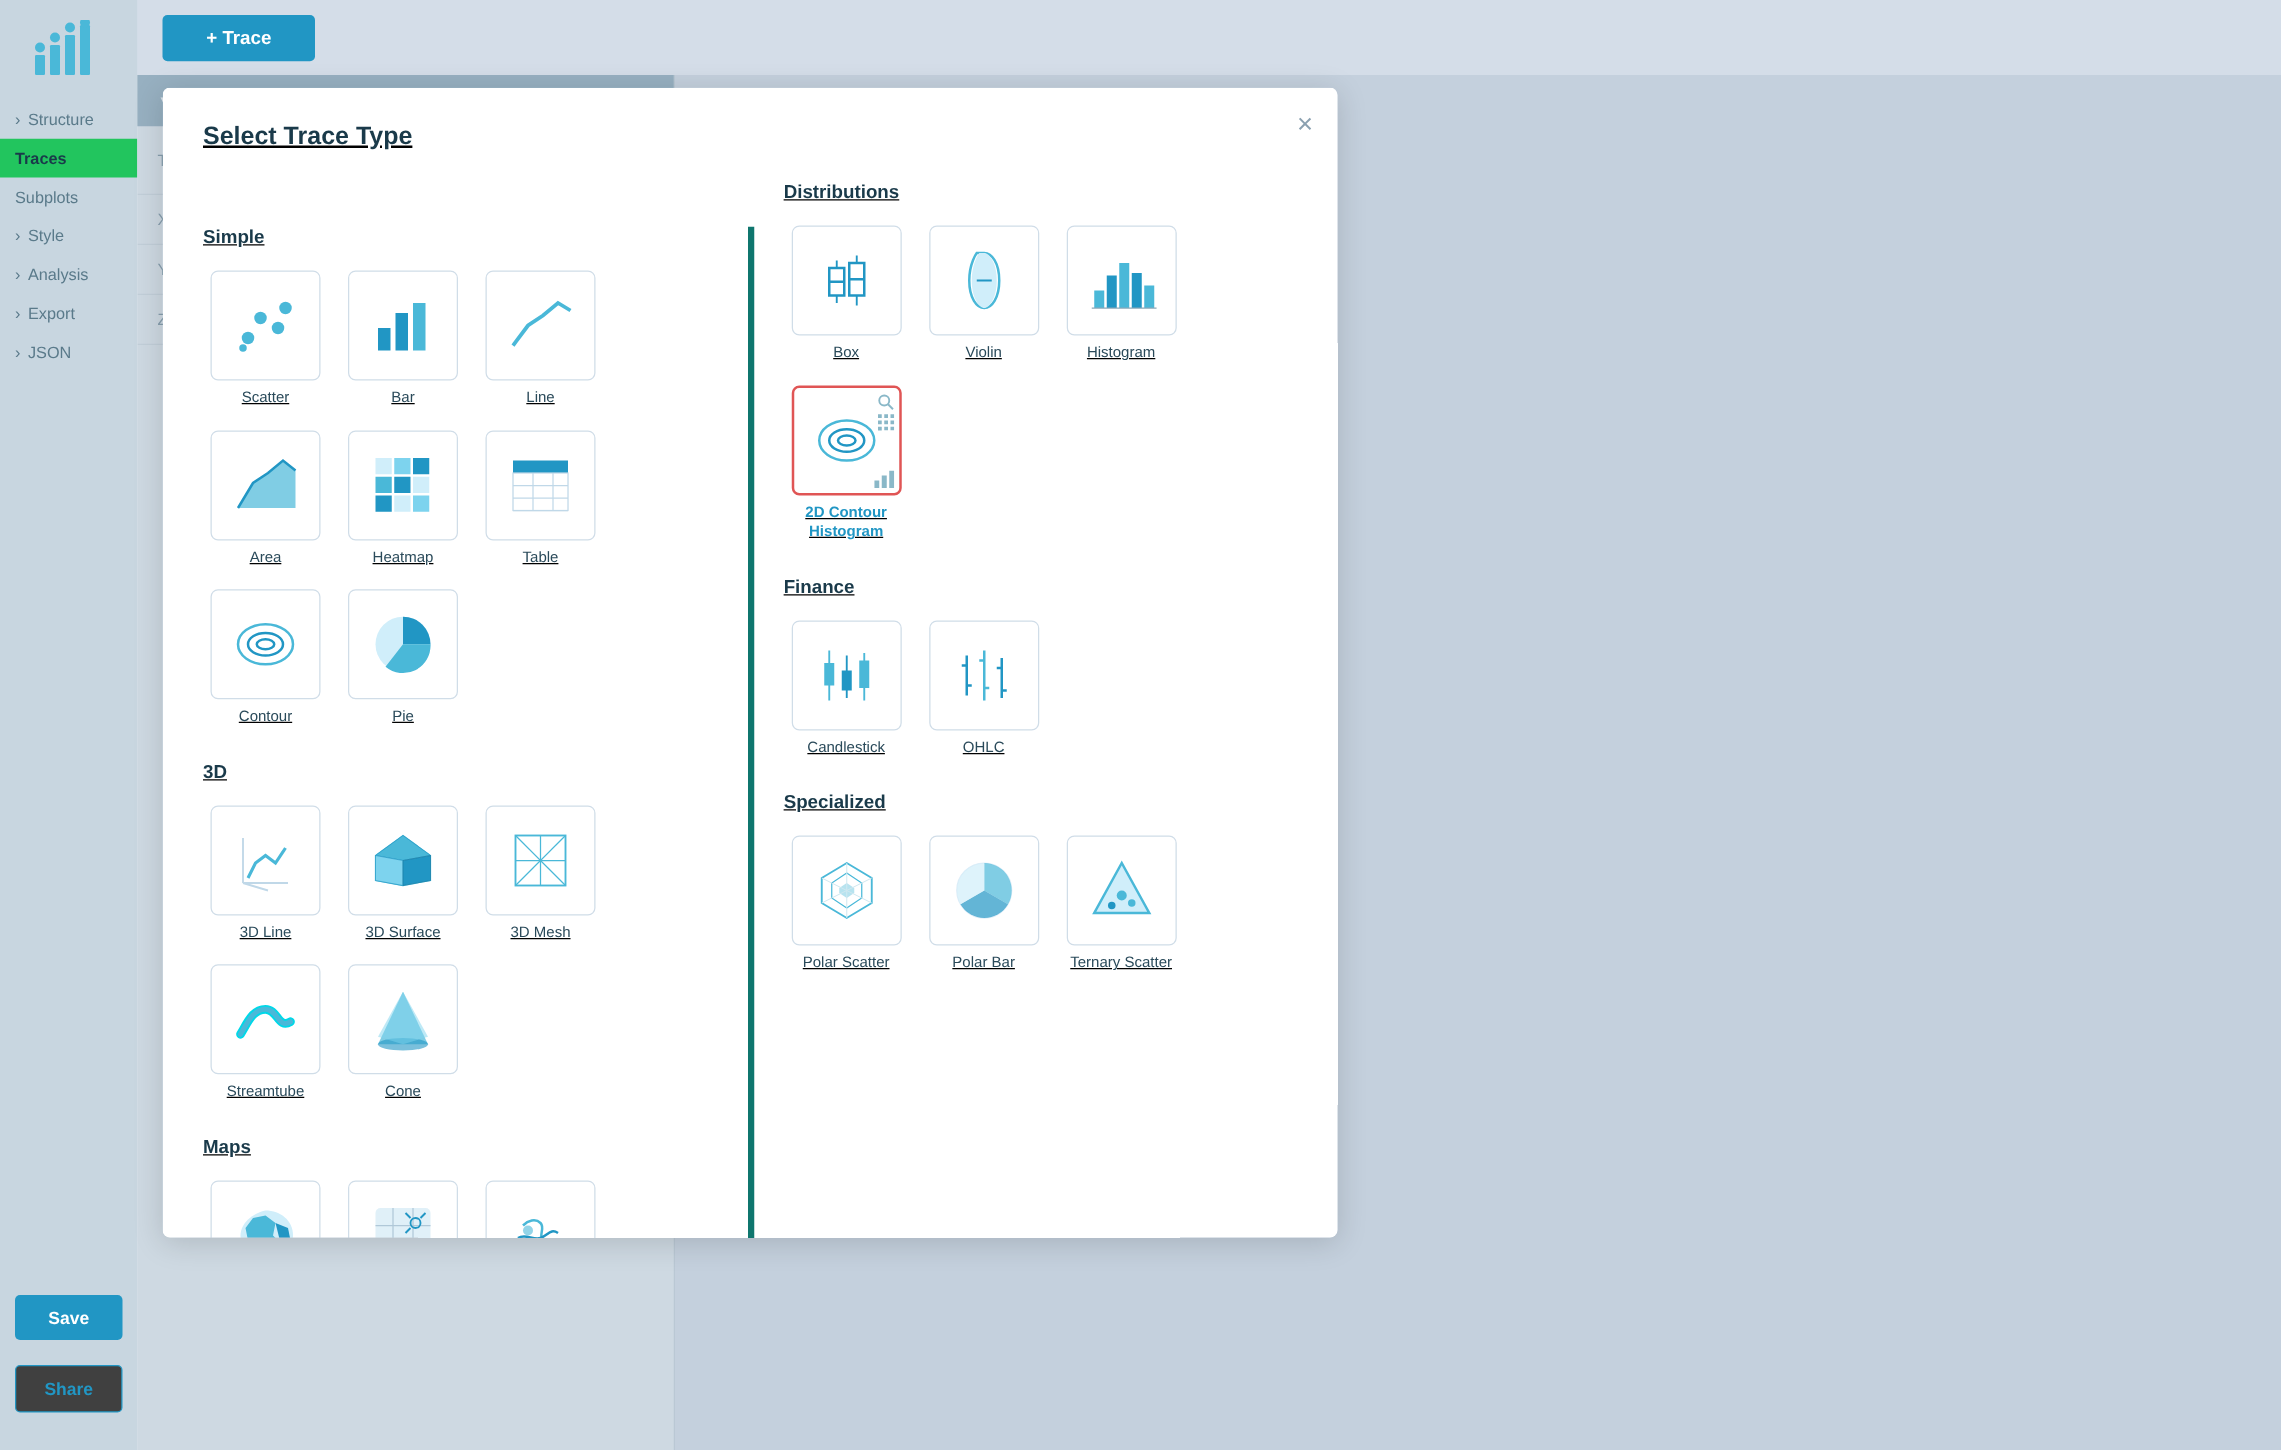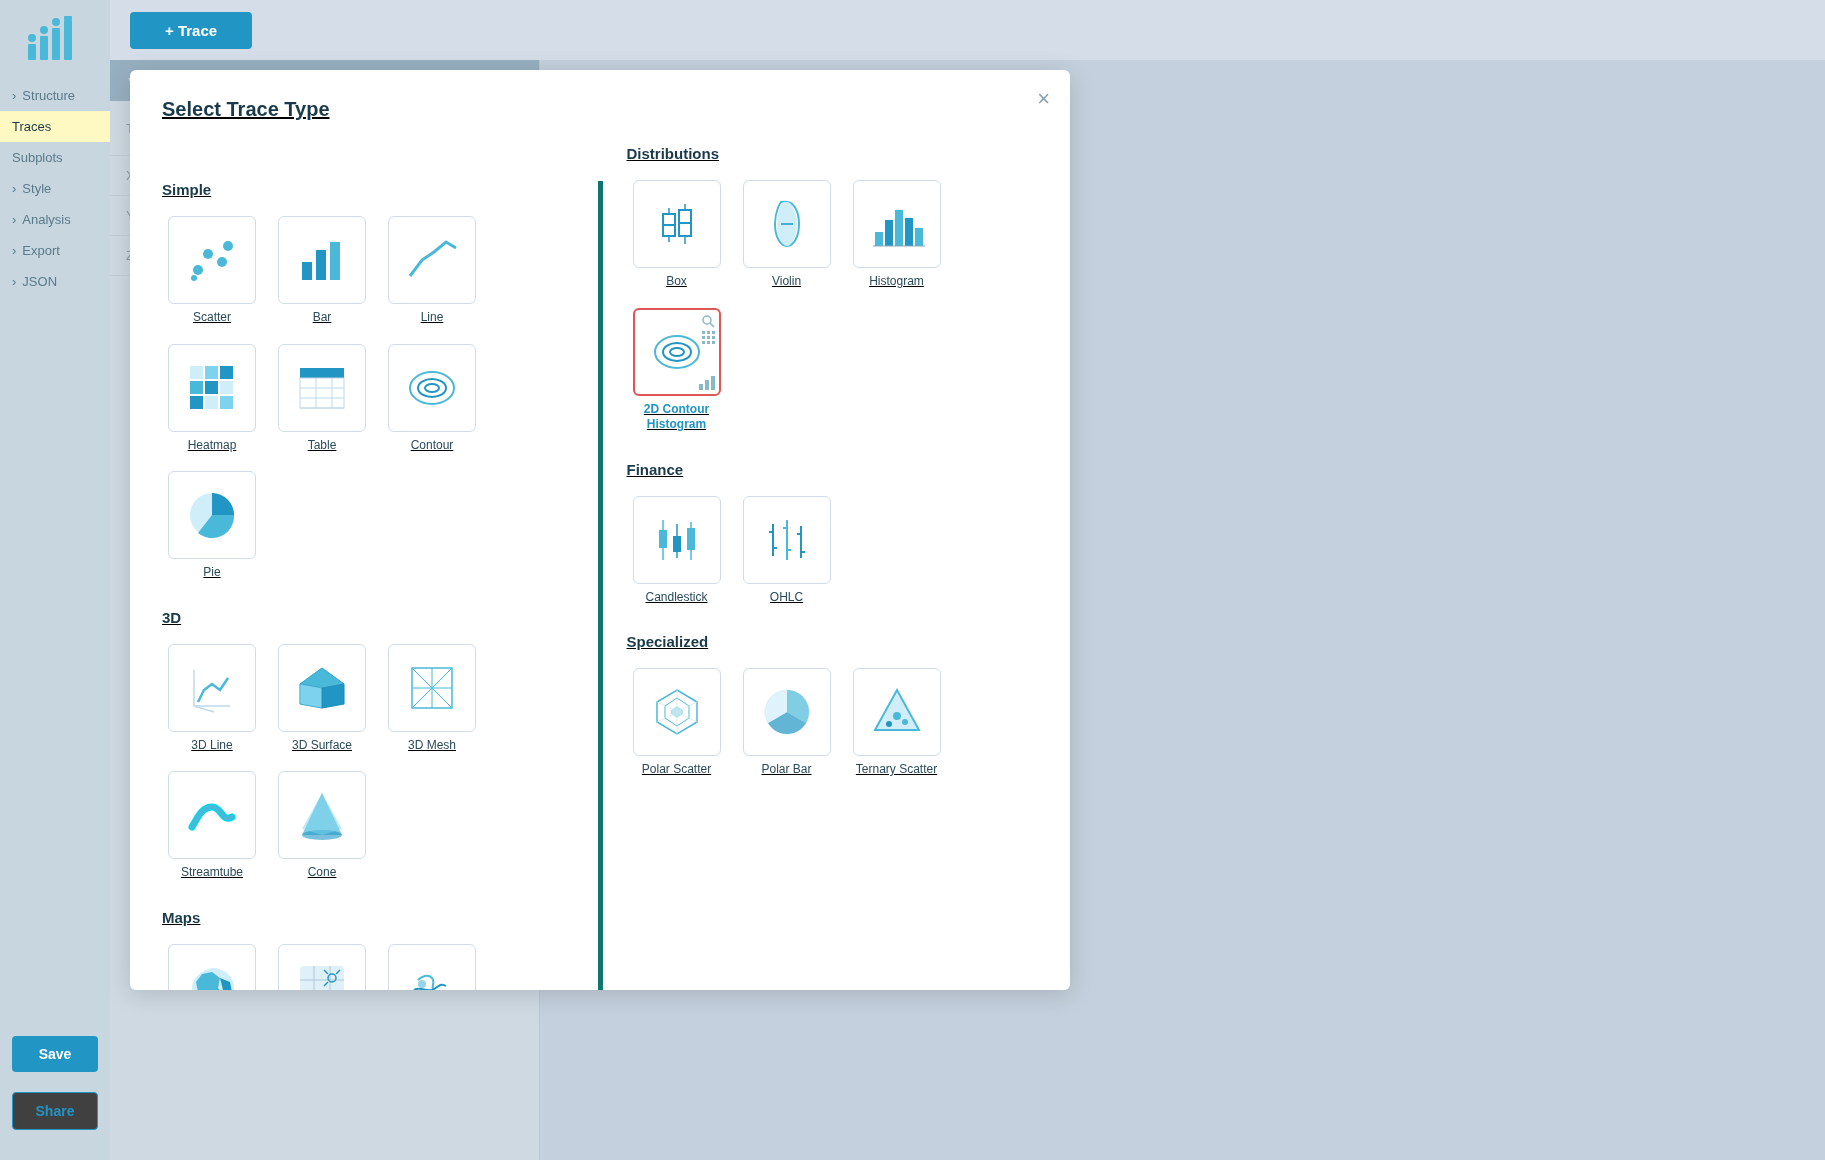--- a/index.html
+++ b/index.html
@@ -39,23 +39,23 @@
     .sidebar-section {
       padding: 8px 12px;
       font-size: 13px;
       color: #5a7a8a;
       cursor: pointer;
       display: flex;
       align-items: center;
       gap: 6px;
     }
     .sidebar-section.active {
-      background: #fef9c3;
+      background: #22c55e;
       color: #1a3a4a;
-      font-weight: 400;
+      font-weight: 700;
     }
     .sidebar-bottom {
       margin-top: auto;
       width: 100%;
       padding: 12px;
       display: flex;
       flex-direction: column;
       gap: 8px;
       padding-bottom: 30px;
     }
@@ -399,20 +399,29 @@
 
                 <div class="trace-item">
                   <div class="trace-icon-box">
                     <svg width="56" height="56" viewBox="0 0 56 56">
                       <polyline points="6,44 18,28 30,20 42,10 52,16" fill="none" stroke="#4ab8d8" stroke-width="3"></polyline>
                     </svg>
                   </div>
                   <span class="trace-label">Line</span>
                 </div>
 
+                <div class="trace-item">
+                  <div class="trace-icon-box">
+                    <svg width="56" height="56" viewBox="0 0 56 56">
+                      <polygon points="6,46 18,26 30,18 42,8 52,16 52,46" fill="#4ab8d8" opacity="0.7"></polygon>
+                      <polyline points="6,46 18,26 30,18 42,8 52,16" fill="none" stroke="#2196c4" stroke-width="2"></polyline>
+                    </svg>
+                  </div>
+                  <span class="trace-label">Area</span>
+                </div>
 
                 <div class="trace-item">
                   <div class="trace-icon-box">
                     <svg width="56" height="56" viewBox="0 0 56 56">
                       <rect x="6" y="6" width="13" height="13" fill="#d0eefa"></rect>
                       <rect x="21" y="6" width="13" height="13" fill="#7dd3ee"></rect>
                       <rect x="36" y="6" width="13" height="13" fill="#2196c4"></rect>
                       <rect x="6" y="21" width="13" height="13" fill="#4ab8d8"></rect>
                       <rect x="21" y="21" width="13" height="13" fill="#2196c4"></rect>
                       <rect x="36" y="21" width="13" height="13" fill="#d0eefa"></rect>

